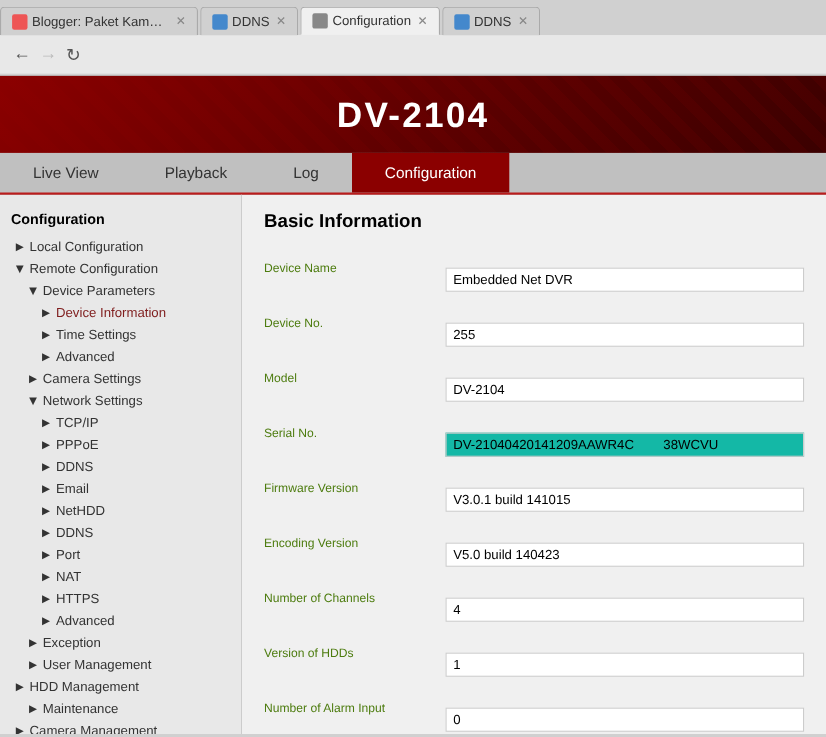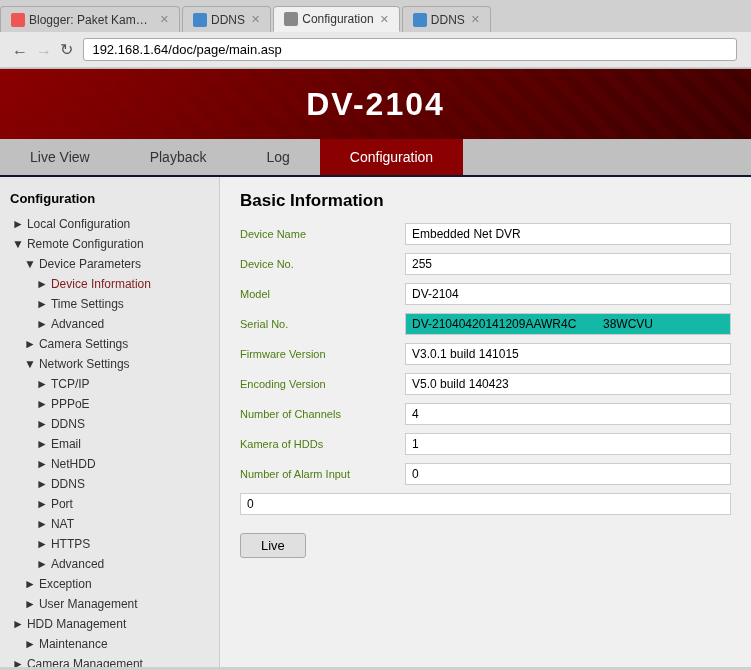--- a/index.html
+++ b/index.html
@@ -19,21 +19,21 @@
     .nav-btn { background: none; border: none; font-size: 16px; color: #555; cursor: pointer; padding: 0 4px; }
     .nav-btn:disabled { color: #bbb; cursor: default; }
     .address-bar { flex: 1; margin: 0 6px; padding: 3px 8px; border: 1px solid #aaa; border-radius: 3px; font-size: 13px; background: white; }
 
     
     .app-header { background: #7a0000; background: linear-gradient(135deg, #8b0000 0%, #600000 50%, #3a0000 100%); height: 70px; display: flex; align-items: center; justify-content: center; position: relative; overflow: hidden; }
     .app-header::before { content: ''; position: absolute; top: 0; left: 0; right: 0; bottom: 0; background: repeating-linear-gradient(45deg, transparent, transparent 10px, rgba(150,0,0,0.1) 10px, rgba(150,0,0,0.1) 20px); }
     .app-title { color: white; font-size: 32px; font-weight: bold; letter-spacing: 2px; z-index: 1; }
 
     
-    .nav-tabs { background: #c0c0c0; display: flex; border-bottom: 2px solid #0f172a; }
+    .nav-tabs { background: #c0c0c0; display: flex; border-bottom: 2px solid #b91c1c; }
     .nav-tab { padding: 10px 30px; font-size: 14px; cursor: pointer; color: #333; border: none; background: none; }
     .nav-tab.active { background: #8b0000; color: white; }
 
     
     .main-content { display: flex; height: calc(670px - 32px - 36px - 70px - 42px); }
 
     
     .sidebar { width: 220px; background: #e8e8e8; border-right: 1px solid #ccc; padding: 10px 0; overflow-y: auto; flex-shrink: 0; }
     .sidebar-title { font-weight: bold; padding: 4px 10px 8px 10px; font-size: 13px; }
     .sidebar-item { padding: 3px 0; cursor: pointer; display: flex; align-items: center; }
@@ -42,21 +42,21 @@
     .indent1 { padding-left: 12px; }
     .indent2 { padding-left: 24px; }
     .indent3 { padding-left: 36px; }
     .expand-icon { font-size: 9px; color: #555; margin-right: 3px; }
 
     
     .right-panel { flex: 1; background: #f0f0f0; padding: 14px 20px; overflow-y: auto; }
     .section-title { font-weight: bold; font-size: 17px; margin-bottom: 12px; }
     .form-row { display: flex; align-items: center; margin-bottom: 8px; }
     .form-label { width: 165px; font-size: 11px; color: #4d7c0f; flex-shrink: 0; }
-    .form-input { flex: 1; padding: 2px 6px; border: 1px solid #ccc; background: white; font-size: 12px; height: 22px; }
+    .form-input { flex: 1; padding: 2px 6px; border: 1px solid #ccc; background: white; font-size: 12px; height: 22px; margin-top: 20px; }
     .form-input.highlighted { background: #14b8a6; }
     .save-btn { margin-top: 10px; padding: 4px 20px; background: #e0e0e0; border: 1px solid #aaa; border-radius: 3px; cursor: pointer; font-size: 13px; }
   </style>
 </head>
 <body>
 
 <div class="browser-chrome">
   <div class="tab-bar">
     <div class="tab">
       <div class="tab-favicon blogger"></div>
@@ -76,21 +76,20 @@
     <div class="tab">
       <div class="tab-favicon ddns"></div>
       <span>DDNS</span>
       <span class="tab-close">✕</span>
     </div>
   </div>
   <div class="address-bar-row">
     <button class="nav-btn">←</button>
     <button class="nav-btn" disabled="">→</button>
     <button class="nav-btn">↻</button>
-    <input class="address-bar" type="text" value="192.168.1.64/doc/page/main.asp" style="">
   </div>
 </div>
 
 <div class="app-header">
   <span class="app-title">DV-2104</span>
 </div>
 
 <div class="nav-tabs">
   <button class="nav-tab">Live View</button>
   <button class="nav-tab">Playback</button>
@@ -244,21 +243,21 @@
     </div>
     <div class="form-row">
       <span class="form-label">Encoding Version</span>
       <input class="form-input" type="text" value="V5.0 build 140423" style="">
     </div>
     <div class="form-row">
       <span class="form-label">Number of Channels</span>
       <input class="form-input" type="text" value="4" style="">
     </div>
     <div class="form-row">
-      <span class="form-label">Kamera of HDDs</span>
+      <span class="form-label">Version of HDDs</span>
       <input class="form-input" type="text" value="1" style="">
     </div>
     <div class="form-row">
       <span class="form-label">Number of Alarm Input</span>
       <input class="form-input" type="text" value="0" style="">
     </div>
     <div class="form-row">
       <input class="form-input" type="text" value="0" style="">
     </div>
 

